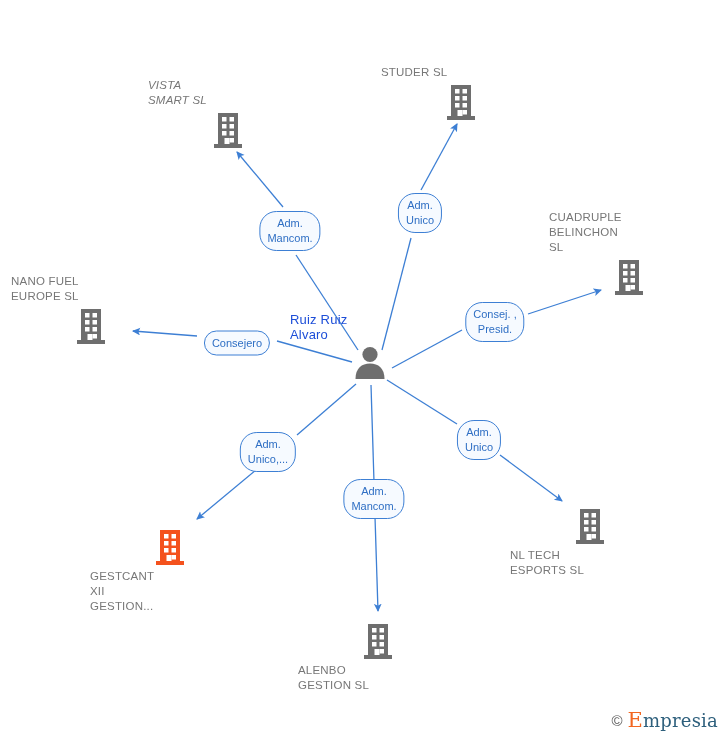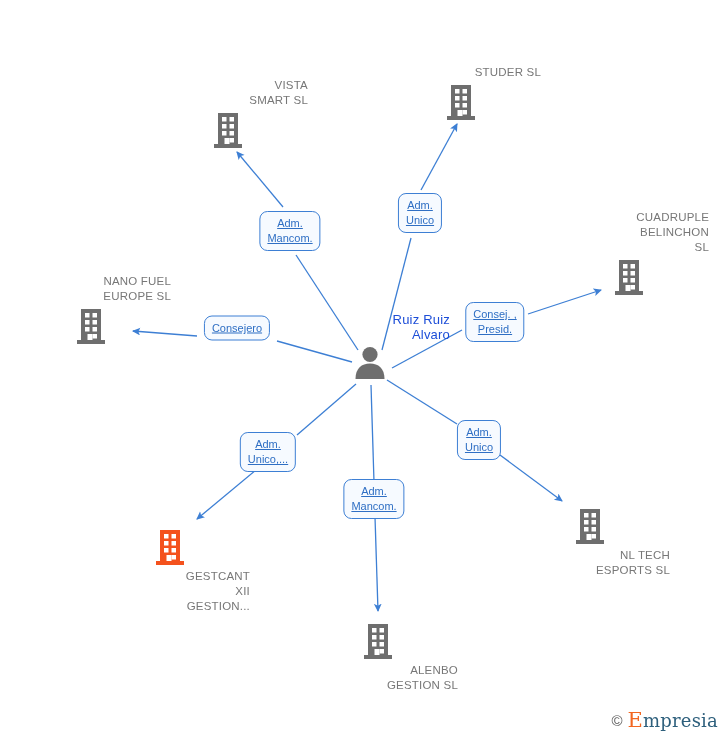--- a/index.html
+++ b/index.html
@@ -25,21 +25,21 @@
     width: 728px;
     height: 740px;
     pointer-events: none;
   }
 
   
   .node {
     position: absolute;
     width: 160px;
     margin-left: -80px;     
-    text-align: right;
+    text-align: left;
     line-height: 15px;
   }
   .node .node-icon {
     display: block;
     margin: 0 auto;
     width: 30px;
     height: 38px;
   }
   .node .node-label {
     display: block;
@@ -57,29 +57,28 @@
     color: #1d4ed8;
     margin-bottom: 4px;
   }
 
   
   .edge-label {
     position: absolute;
     transform: translate(-50%, -50%);
     background: #f6faff;
     border: 1.4px solid #3d7fd4;
-    border-radius: 8px;
+    border-radius: 17px;
     color: #2f6fc4;
     font-size: 11px;
     line-height: 15px;
     text-align: center;
     padding: 4px 7px;
     white-space: pre-line;
     box-sizing: border-box;
-    text-decoration: underline;
   }
 
   
   #watermark {
     position: absolute;
     right: 10px;
     bottom: 8px;
     display: flex;
     align-items: center;
     gap: 5px;
@@ -132,21 +131,21 @@
       <path d="M 256,470 L 197,519" marker-end="url(#arrowhead)"></path>
 
       <path d="M 371,385 L 374,482"></path>
       <path d="M 375,517 L 378,611" marker-end="url(#arrowhead)"></path>
 
       <path d="M 387,380 L 457,424"></path>
       <path d="M 500,455 L 562,501" marker-end="url(#arrowhead)"></path>
     </g>
   </svg>
 
-  <div class="node label-above" style="left:228px; top:78px;">
+  <div class="node label-above" style="left:228px; top:78px;font-style:italic;">
     <span class="node-label">VISTA
 SMART  SL</span>
     <svg class="node-icon" viewBox="0 0 30 38" xmlns="http://www.w3.org/2000/svg">
       <rect x="5" y="2" width="20" height="31" fill="#6e6e6e"></rect>
       <rect x="9" y="6" width="4.5" height="4.5" fill="#ffffff"></rect>
       <rect x="16.5" y="6" width="4.5" height="4.5" fill="#ffffff"></rect>
       <rect x="9" y="13" width="4.5" height="4.5" fill="#ffffff"></rect>
       <rect x="16.5" y="13" width="4.5" height="4.5" fill="#ffffff"></rect>
       <rect x="9" y="20" width="4.5" height="4.5" fill="#ffffff"></rect>
       <rect x="16.5" y="20" width="4.5" height="4.5" fill="#ffffff"></rect>
@@ -270,21 +269,21 @@
 
   <div class="edge-label" style="left:290px; top:231px;">Adm.
 Mancom.</div>
 
   <div class="edge-label" style="left:420px; top:213px;">Adm.
 Unico</div>
 
   <div class="edge-label" style="left:495px; top:322px;text-align:center;">Consej. ,
 Presid.</div>
 
-  <div class="edge-label" style="left:237px; top:328px;">Consejero</div>
+  <div class="edge-label" style="left:237px; top:343px;">Consejero</div>
 
   <div class="edge-label" style="left:268px; top:452px;">Adm.
 Unico,...</div>
 
   <div class="edge-label" style="left:374px; top:499px;">Adm.
 Mancom.</div>
 
   <div class="edge-label" style="left:479px; top:440px;">Adm.
 Unico</div>
 

